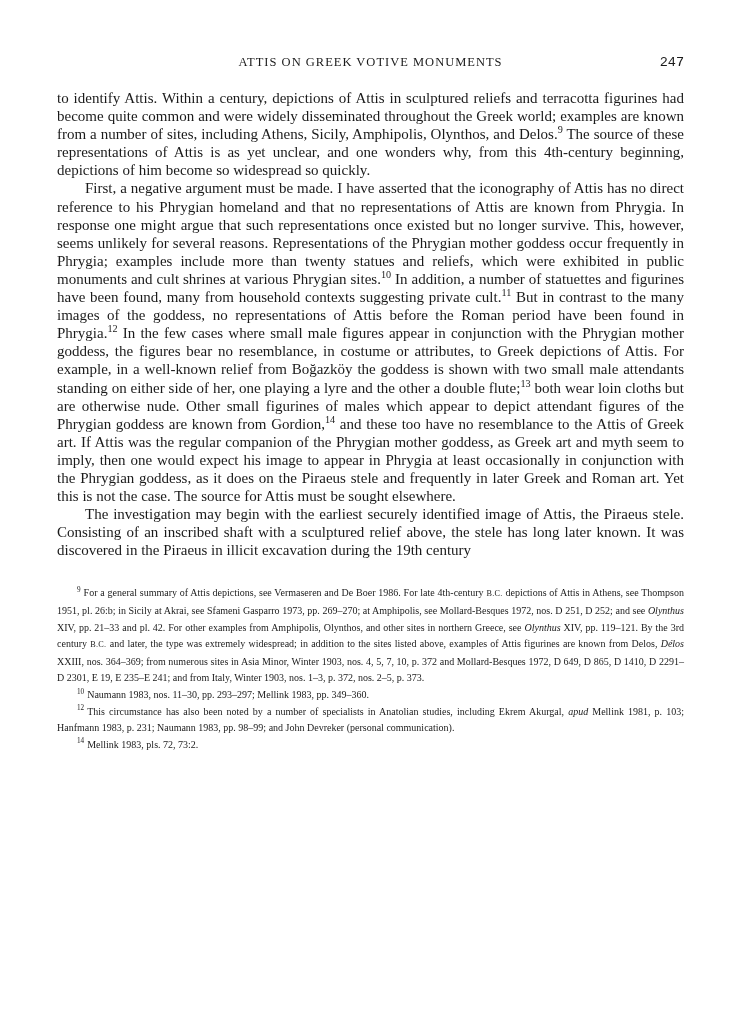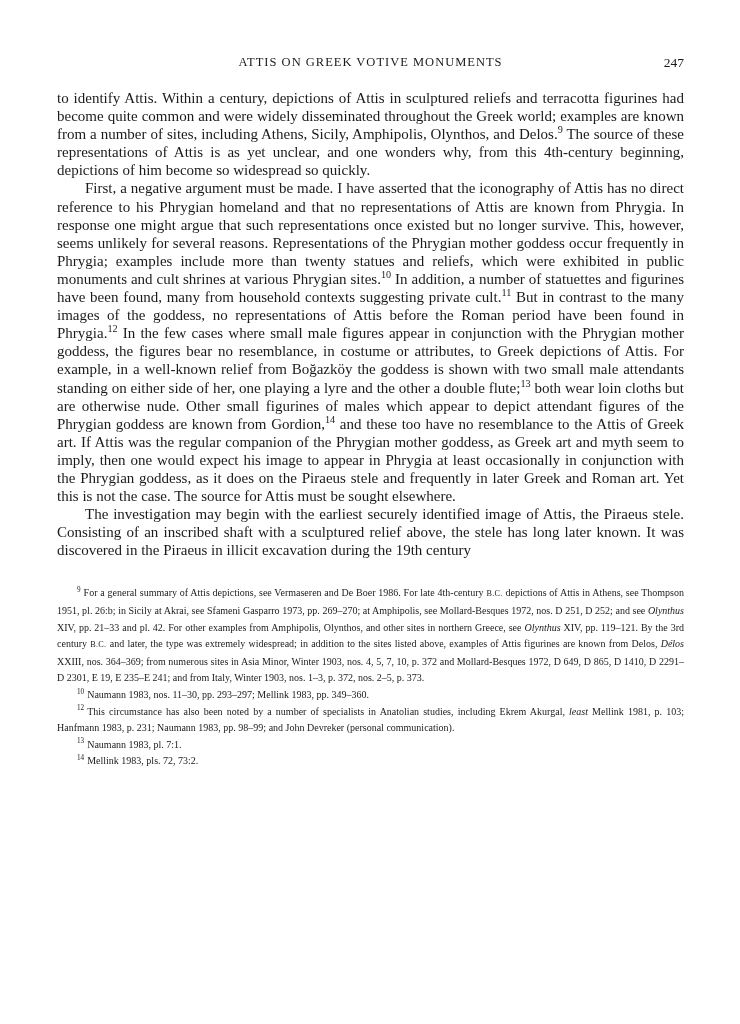--- a/index.html
+++ b/index.html
@@ -32,20 +32,21 @@
     text-align: center;
     font-size: 12.5px;
     letter-spacing: 1px;
     color: #1a1a1a;
   }
   .page-number {
     position: absolute;
     right: 0;
     top: 0;
     font-size: 13.5px;
+    font-family: Liberation Mono, monospace;
   }
   .body-text {
     font-size: 15px;
     line-height: 18.1px;
     text-align: justify;
   }
   .body-text p {
     margin: 0;
   }
   .body-text p.indent {
@@ -89,17 +90,16 @@
 
   <main class="body-text">
       <p class="">to identify Attis. Within a century, depictions of Attis in sculptured reliefs and terracotta figurines had become quite common and were widely disseminated throughout the Greek world; examples are known from a number of sites, including Athens, Sicily, Amphipolis, Olynthos, and Delos.<sup class="fn-ref">9</sup> The source of these representations of Attis is as yet unclear, and one wonders why, from this 4th-century beginning, depictions of him become so widespread so quickly.</p>
       <p class="indent">First, a negative argument must be made. I have asserted that the iconography of Attis has no direct reference to his Phrygian homeland and that no representations of Attis are known from Phrygia. In response one might argue that such representations once existed but no longer survive. This, however, seems unlikely for several reasons. Representations of the Phrygian mother goddess occur frequently in Phrygia; examples include more than twenty statues and reliefs, which were exhibited in public monuments and cult shrines at various Phrygian sites.<sup class="fn-ref">10</sup> In addition, a number of statuettes and figurines have been found, many from household contexts suggesting private cult.<sup class="fn-ref">11</sup> But in contrast to the many images of the goddess, no representations of Attis before the Roman period have been found in Phrygia.<sup class="fn-ref">12</sup> In the few cases where small male figures appear in conjunction with the Phrygian mother goddess, the figures bear no resemblance, in costume or attributes, to Greek depictions of Attis. For example, in a well-known relief from Boğazköy the goddess is shown with two small male attendants standing on either side of her, one playing a lyre and the other a double flute;<sup class="fn-ref">13</sup> both wear loin cloths but are otherwise nude. Other small figurines of males which appear to depict attendant figures of the Phrygian goddess are known from Gordion,<sup class="fn-ref">14</sup> and these too have no resemblance to the Attis of Greek art. If Attis was the regular companion of the Phrygian mother goddess, as Greek art and myth seem to imply, then one would expect his image to appear in Phrygia at least occasionally in conjunction with the Phrygian goddess, as it does on the Piraeus stele and frequently in later Greek and Roman art. Yet this is not the case. The source for Attis must be sought elsewhere.</p>
       <p class="indent">The investigation may begin with the earliest securely identified image of Attis, the Piraeus stele. Consisting of an inscribed shaft with a sculptured relief above, the stele has long later known. It was discovered in the Piraeus in illicit excavation during the 19th century</p>
     </main>
 
   <section class="footnotes">
       <p><sup class="fn-num">9</sup>For a general summary of Attis depictions, see Vermaseren and De Boer 1986. For late 4th-century <span class="sc">B.C.</span> depictions of Attis in Athens, see Thompson 1951, pl. 26:b; in Sicily at Akrai, see Sfameni Gasparro 1973, pp. 269–270; at Amphipolis, see Mollard-Besques 1972, nos. D 251, D 252; and see <i>Olynthus</i> XIV, pp. 21–33 and pl. 42. For other examples from Amphipolis, Olynthos, and other sites in northern Greece, see <i>Olynthus</i> XIV, pp. 119–121. By the 3rd century <span class="sc">B.C.</span> and later, the type was extremely widespread; in addition to the sites listed above, examples of Attis figurines are known from Delos, <i>Délos</i> XXIII, nos. 364–369; from numerous sites in Asia Minor, Winter 1903, nos. 4, 5, 7, 10, p. 372 and Mollard-Besques 1972, D 649, D 865, D 1410, D 2291–D 2301, E 19, E 235–E 241; and from Italy, Winter 1903, nos. 1–3, p. 372, nos. 2–5, p. 373.</p>
       <p><sup class="fn-num">10</sup>Naumann 1983, nos. 11–30, pp. 293–297; Mellink 1983, pp. 349–360.</p>
-      <p><sup class="fn-num">12</sup>This circumstance has also been noted by a number of specialists in Anatolian studies, including Ekrem Akurgal, <i>least</i> Mellink 1981, p. 103; Hanfmann 1983, p. 231; Naumann 1983, pp. 98–99; and John Devreker (personal communication).</p>
-      <p><sup class="fn-num">13</sup>Naumann 1983, pl. 7:1.</p>
+      <p><sup class="fn-num">12</sup>This circumstance has also been noted by a number of specialists in Anatolian studies, including Ekrem Akurgal, <i>apud</i> Mellink 1981, p. 103; Hanfmann 1983, p. 231; Naumann 1983, pp. 98–99; and John Devreker (personal communication).</p>
       <p><sup class="fn-num">14</sup>Mellink 1983, pls. 72, 73:2.</p>
     </section>
 </div>
 
 </body></html>

